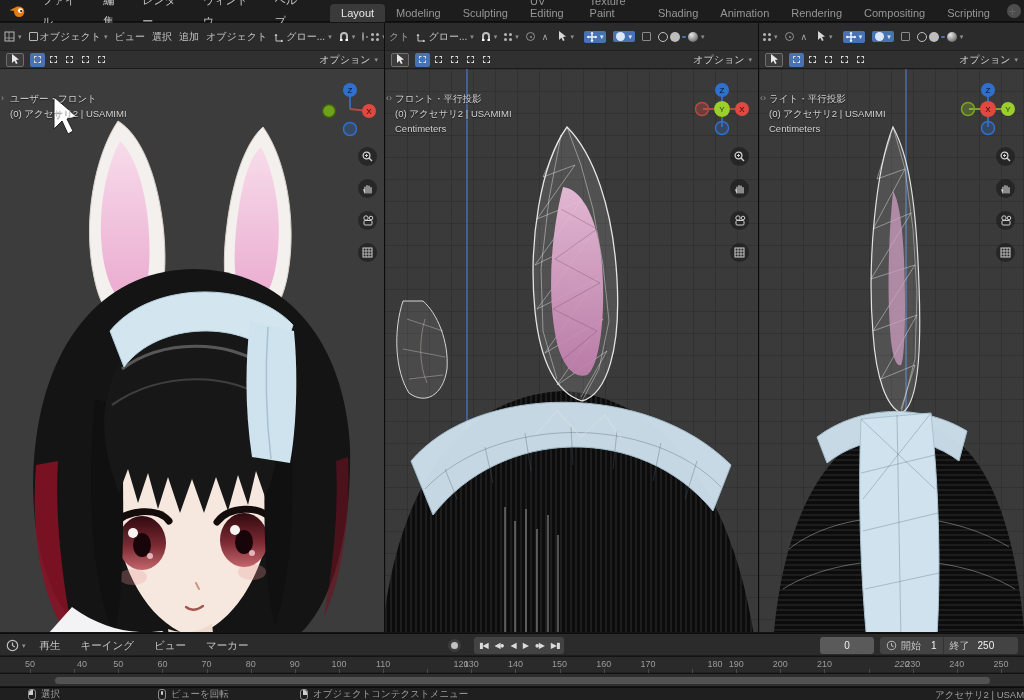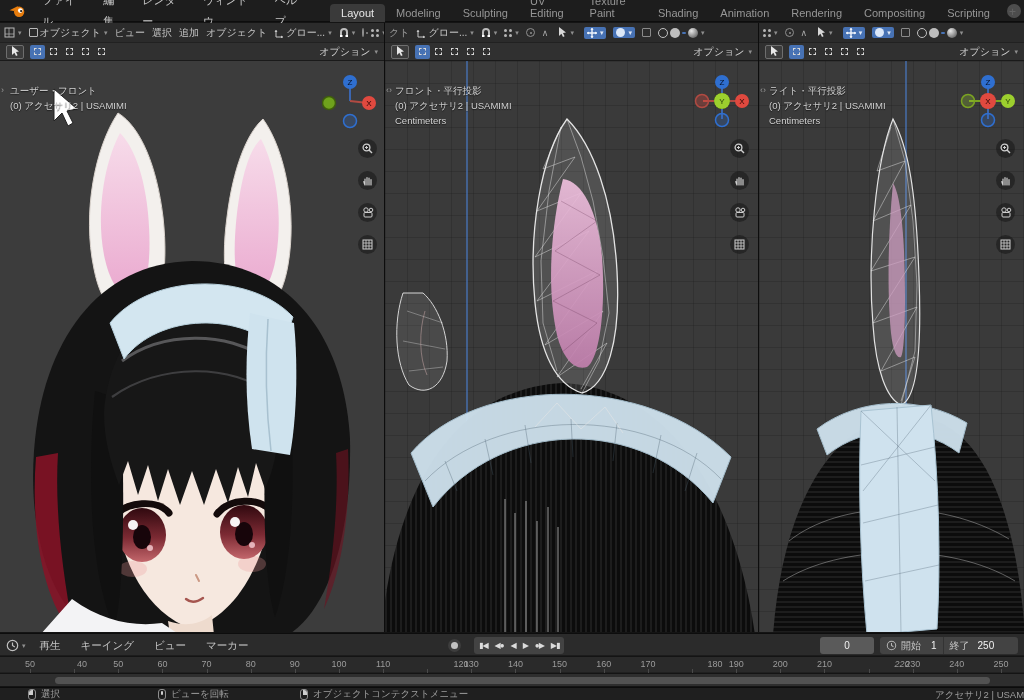--- a/index.html
+++ b/index.html
@@ -17,21 +17,21 @@
   .tab.active { background:#3a3a3a; color:#e8e8e8; }
   .tab-add { color:#8a8a8a; font-size:12px; padding:3px 8px; }
   .topbar-right-icon { position:absolute; right:3px; top:4px; width:14px; height:14px;
     border-radius:50%; background:#5a5a5a; opacity:.8; }
 
   
   .areas { position:absolute; left:0; top:23px; width:1024px; height:609px; display:flex; gap:1px; background:#0d0d0d; }
   .vp-col { display:flex; flex-direction:column; background:#2b2b2b; }
   .vp-col.v1 { width:384px; } .vp-col.v2 { width:373px; } .vp-col.v3 { width:265px; }
 
-  .vp-header { height:20px; background:#2b2b2b; display:flex; align-items:center; gap:7px;
+  .vp-header { height:28px; background:#2b2b2b; display:flex; align-items:center; gap:7px;
     padding:0 4px; border-bottom:1px solid #212121; white-space:nowrap; overflow:hidden; }
   .vp-header .lbl { color:#c4c4c4; font-size:10px; }
   .chev { color:#8f8f8f; font-size:7px; margin-left:1px; }
   .hgroup { display:flex; align-items:center; gap:2px; }
   .mini { display:inline-block; }
   .sq-icon { width:9px; height:9px; border:1px solid #b8b8b8; border-radius:1px; }
   .circ-icon { width:9px; height:9px; border:1px solid #8f8f8f; border-radius:50%; position:relative; }
   .circ-icon i { position:absolute; left:3px; top:3px; width:2px; height:2px; background:#8f8f8f; border-radius:50%; }
   .dots-icon { display:grid; grid-template-columns:3px 3px; grid-gap:2px; }
   .dots-icon b { width:3px; height:3px; background:#b5b5b5; border-radius:50%; }

